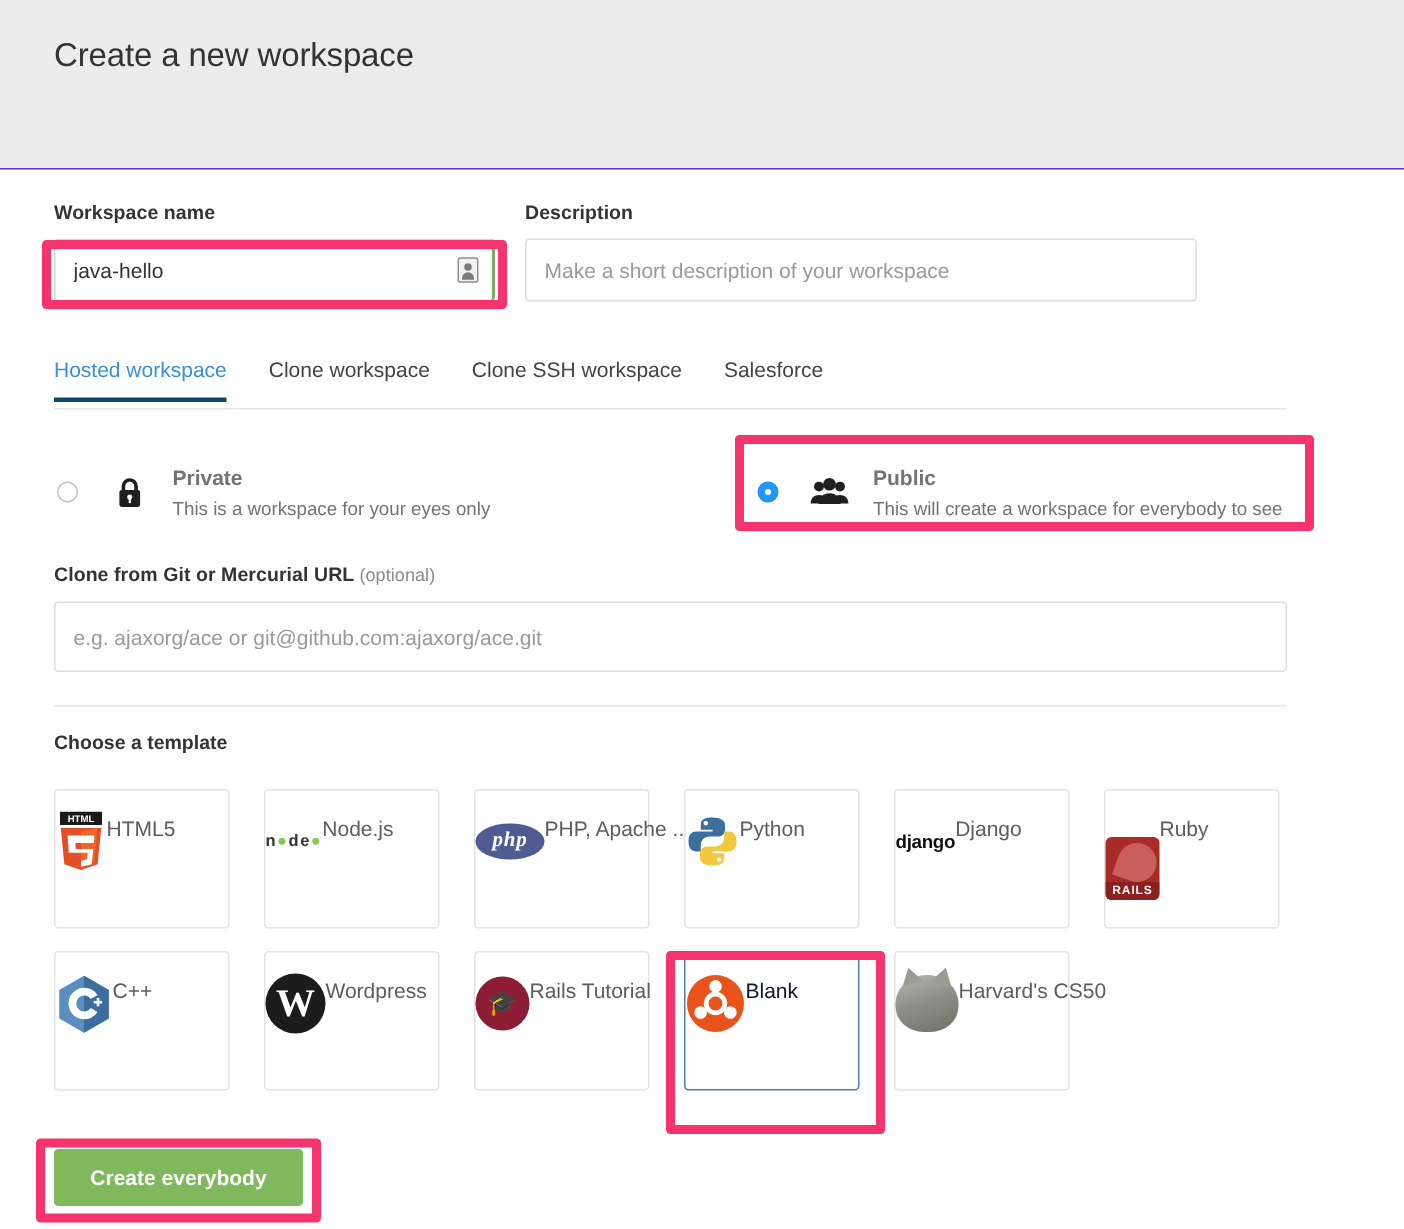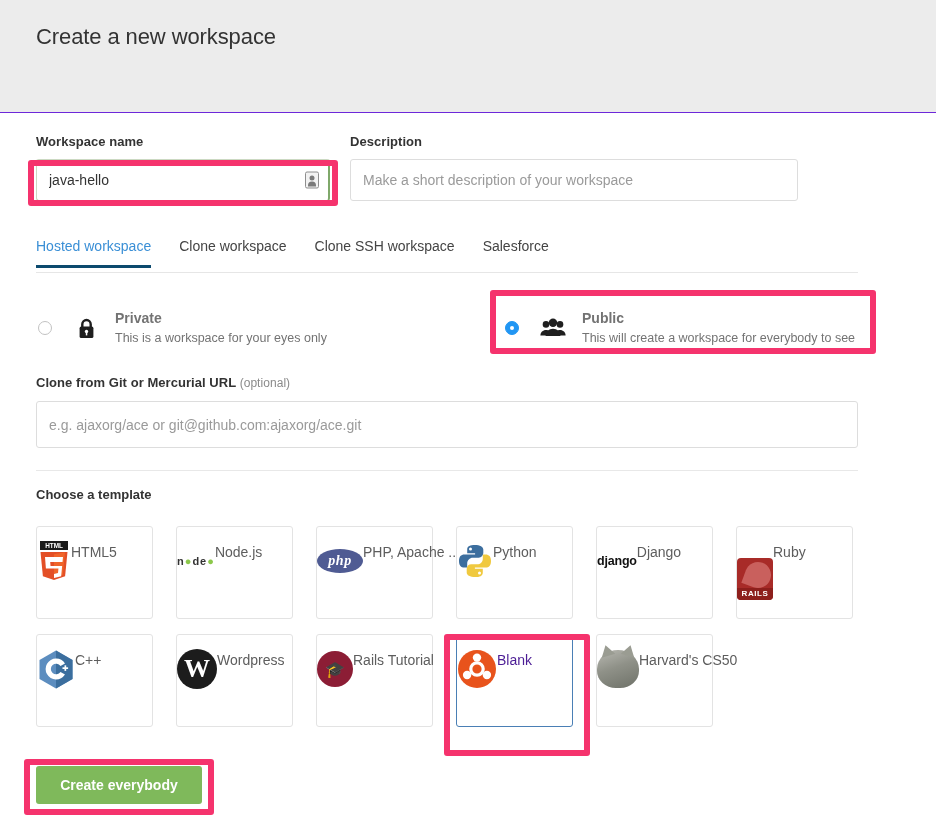--- a/index.html
+++ b/index.html
@@ -260,21 +260,21 @@
     justify-content: center;
   }
   .tpl-name {
     font-size: 14px;
     color: #5d5d5d;
     margin-top: 6px;
     text-align: center;
     line-height: 14px;
     white-space: nowrap;
   }
-  .tpl-card.selected .tpl-name { color: #4c1d95; }
+  .tpl-card.selected .tpl-name { color: #0f172a; }
 
   
   .logo-html5 { width: 34px; height: 40px; display:block; }
   .logo-node  { font-size: 11px; font-weight: 700; color: #333; letter-spacing: 1px; }
   .logo-node .dot { color: #8cc84b; }
   .logo-php {
     width: 46px; height: 24px;
     background: #4f5b93;
     border-radius: 50%;
     color: #fff;

